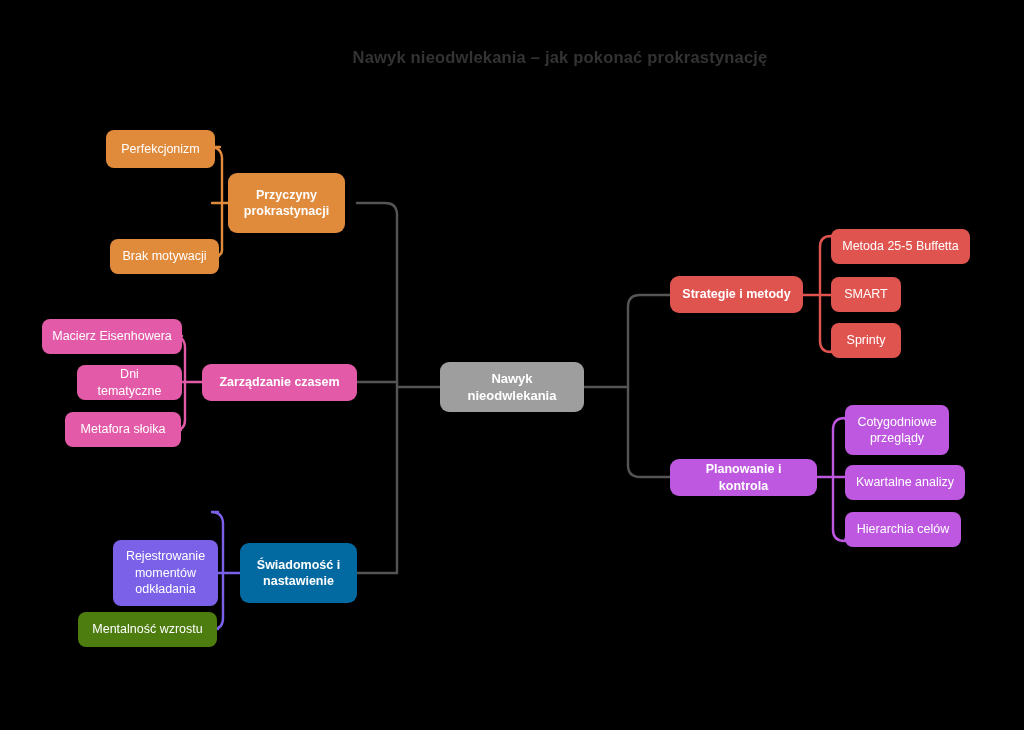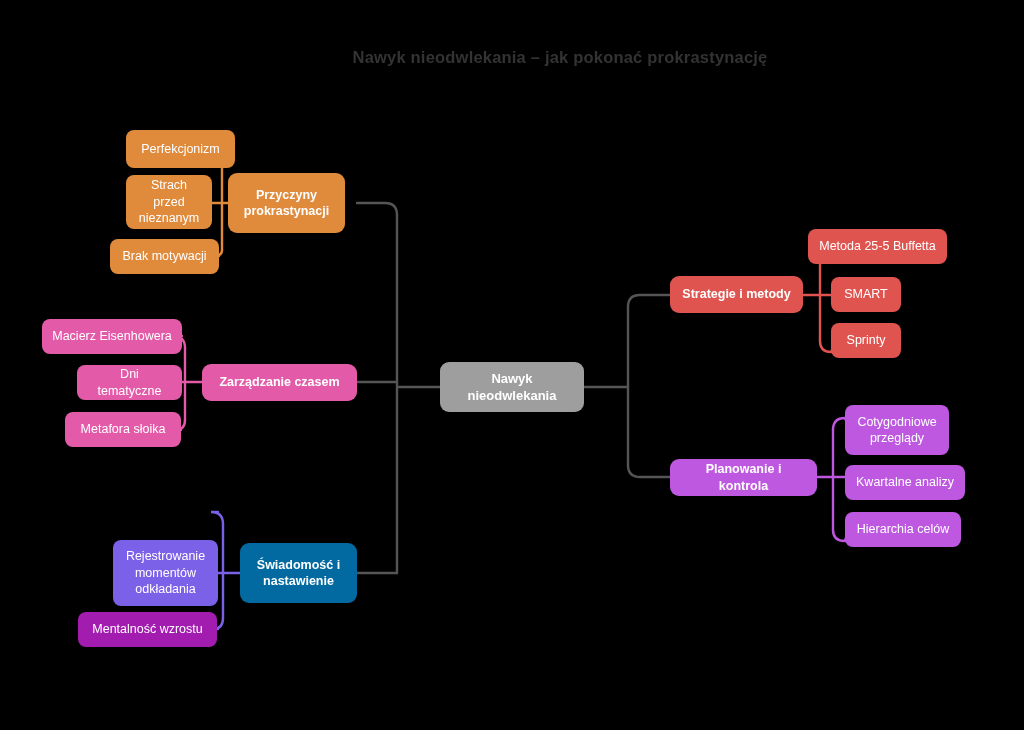--- a/index.html
+++ b/index.html
@@ -131,25 +131,22 @@
     </g>
   </svg>
 
   <div class="node root" style="left:440px; top:362px; width:144px; height:50px; background:#9e9e9e;">
     <span>Nawyk nieodwlekania</span>
   </div>
 
   <div class="node branch" style="left:228px; top:173px; width:117px; height:60px; background:#e08a3c;">
     <span>Przyczyny prokrastynacji</span>
   </div>
-  <div class="node leaf" style="left:126px; top:130px; width:109px; height:38px; background:#e08a3c;align-items:center;">
+  <div class="node leaf" style="left:106px; top:130px; width:109px; height:38px; background:#e08a3c;align-items:center;">
     <span>Perfekcjonizm</span>
-  </div>
-  <div class="node leaf" style="left:126px; top:175px; width:86px; height:54px; background:#e08a3c;">
-    <span>Strach przed nieznanym</span>
   </div>
   <div class="node leaf" style="left:110px; top:239px; width:109px; height:35px; background:#e08a3c;">
     <span>Brak motywacji</span>
   </div>
 
   <div class="node branch" style="left:202px; top:364px; width:155px; height:37px; background:#e35ba8;">
     <span>Zarządzanie czasem</span>
   </div>
   <div class="node leaf" style="left:42px; top:319px; width:140px; height:35px; background:#e35ba8;">
     <span>Macierz Eisenhowera</span>
@@ -160,28 +157,28 @@
   <div class="node leaf" style="left:65px; top:412px; width:116px; height:35px; background:#e35ba8;">
     <span>Metafora słoika</span>
   </div>
 
   <div class="node branch" style="left:240px; top:543px; width:117px; height:60px; background:#0369a1;">
     <span>Świadomość i nastawienie</span>
   </div>
   <div class="node leaf" style="left:113px; top:540px; width:105px; height:66px; background:#7b61e8;">
     <span>Rejestrowanie momentów odkładania</span>
   </div>
-  <div class="node leaf" style="left:78px; top:612px; width:139px; height:35px; background:#a21caf;">
+  <div class="node leaf" style="left:78px; top:612px; width:139px; height:35px; background:#4d7c0f;">
     <span>Mentalność wzrostu</span>
   </div>
 
   <div class="node branch" style="left:670px; top:276px; width:133px; height:37px; background:#e05450;">
     <span>Strategie i metody</span>
   </div>
-  <div class="node leaf" style="left:808px; top:229px; width:139px; height:35px; background:#e05450;">
+  <div class="node leaf" style="left:831px; top:229px; width:139px; height:35px; background:#e05450;">
     <span>Metoda 25-5 Buffetta</span>
   </div>
   <div class="node leaf" style="left:831px; top:277px; width:70px; height:35px; background:#e05450;">
     <span>SMART</span>
   </div>
   <div class="node leaf" style="left:831px; top:323px; width:70px; height:35px; background:#e05450;">
     <span>Sprinty</span>
   </div>
 
   <div class="node branch" style="left:670px; top:459px; width:147px; height:37px; background:#be58e0;">

